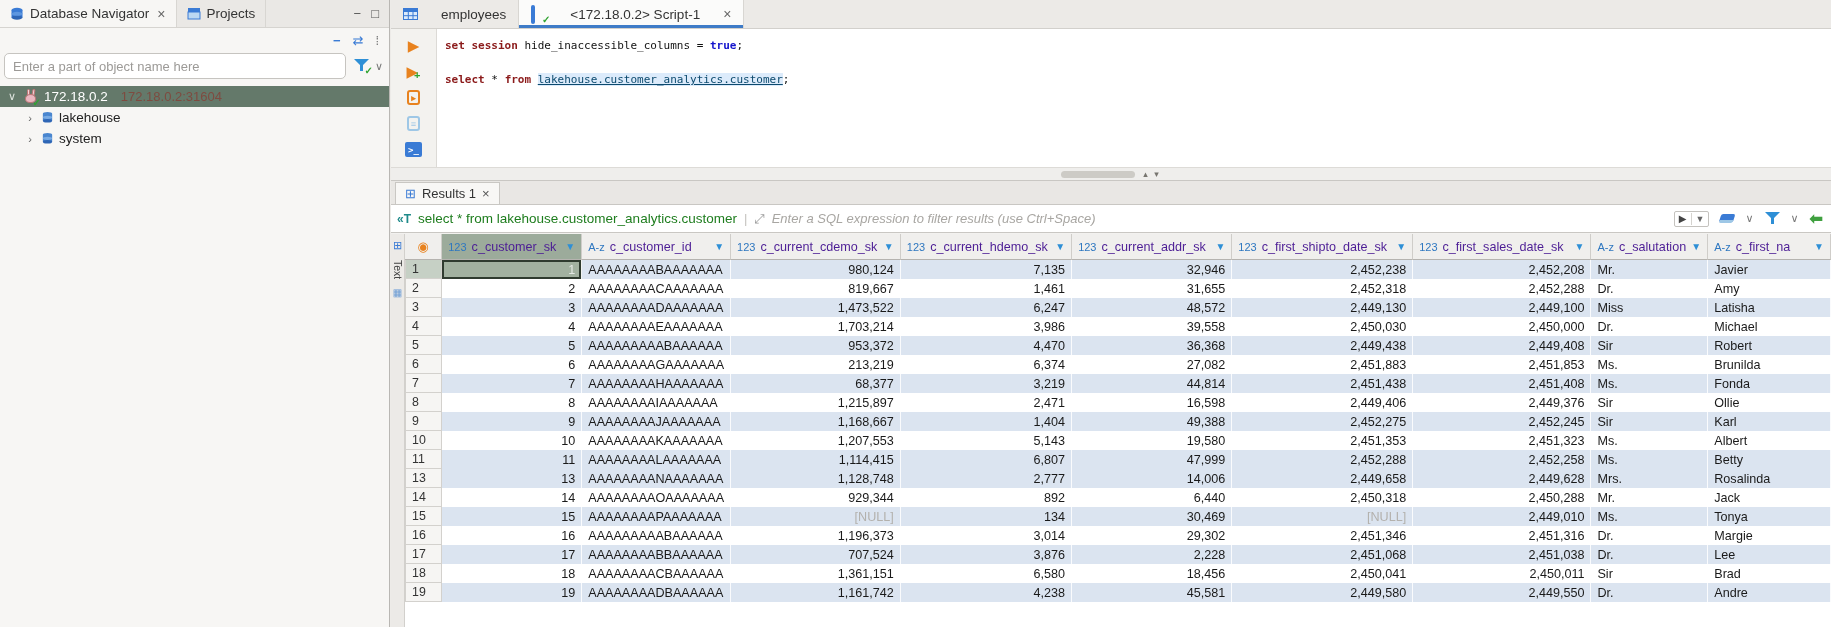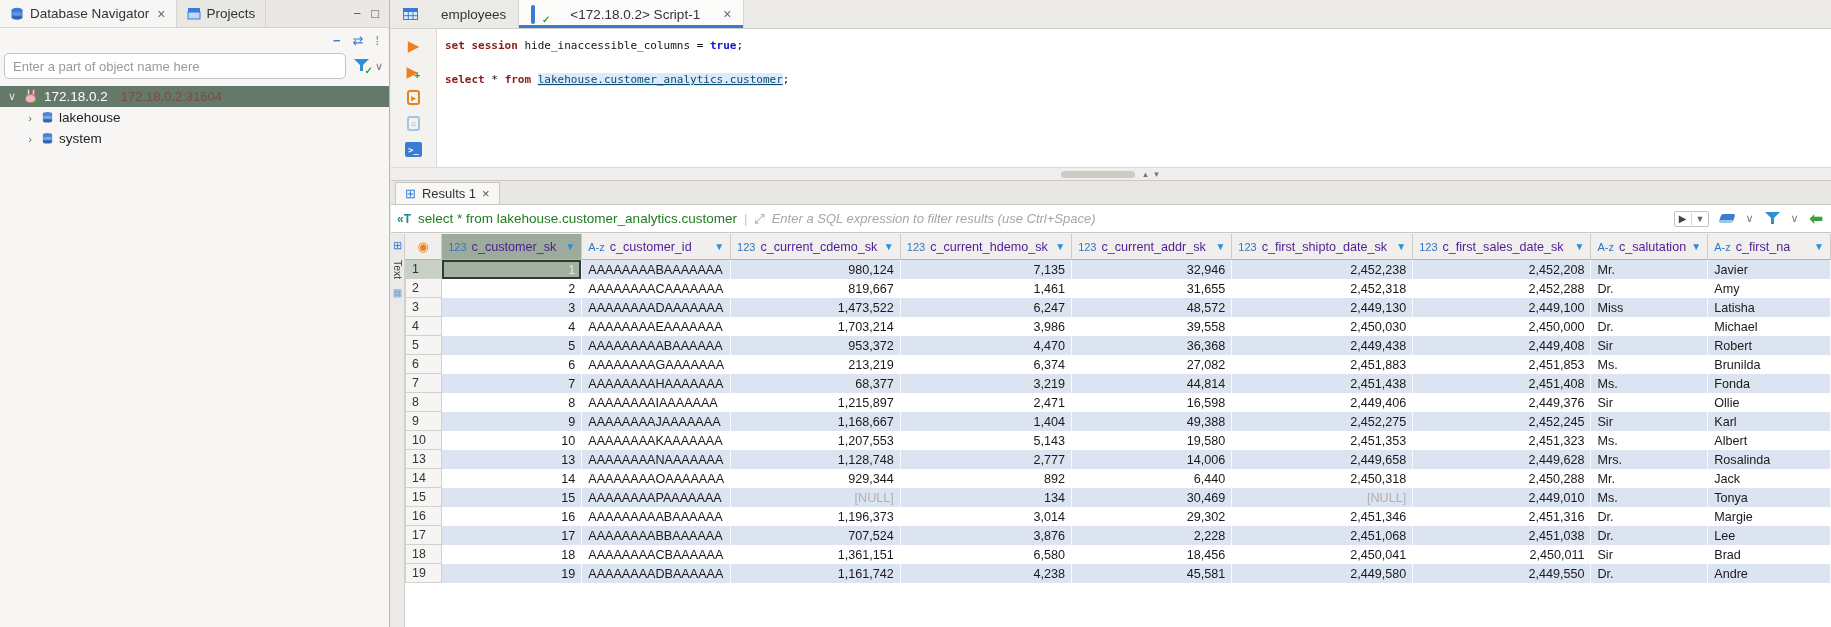--- a/index.html
+++ b/index.html
@@ -510,20 +510,32 @@
                   <td class="txt">AAAAAAAAKAAAAAAA</td>
                   <td class="num">1,207,553</td>
                   <td class="num">5,143</td>
                   <td class="num">19,580</td>
                   <td class="num">2,451,353</td>
                   <td class="num">2,451,323</td>
                   <td class="txt">Ms.</td>
                   <td class="txt">Albert</td>
                 </tr>
                 <tr class="alt">
+                  <th>11</th>
+                  <td class="num">11</td>
+                  <td class="txt">AAAAAAAALAAAAAAA</td>
+                  <td class="num">1,114,415</td>
+                  <td class="num">6,807</td>
+                  <td class="num">47,999</td>
+                  <td class="num">2,452,288</td>
+                  <td class="num">2,452,258</td>
+                  <td class="txt">Ms.</td>
+                  <td class="txt">Betty</td>
+                </tr>
+                <tr class="alt">
                   <th>13</th>
                   <td class="num">13</td>
                   <td class="txt">AAAAAAAANAAAAAAA</td>
                   <td class="num">1,128,748</td>
                   <td class="num">2,777</td>
                   <td class="num">14,006</td>
                   <td class="num">2,449,658</td>
                   <td class="num">2,449,628</td>
                   <td class="txt">Mrs.</td>
                   <td class="txt">Rosalinda</td>

